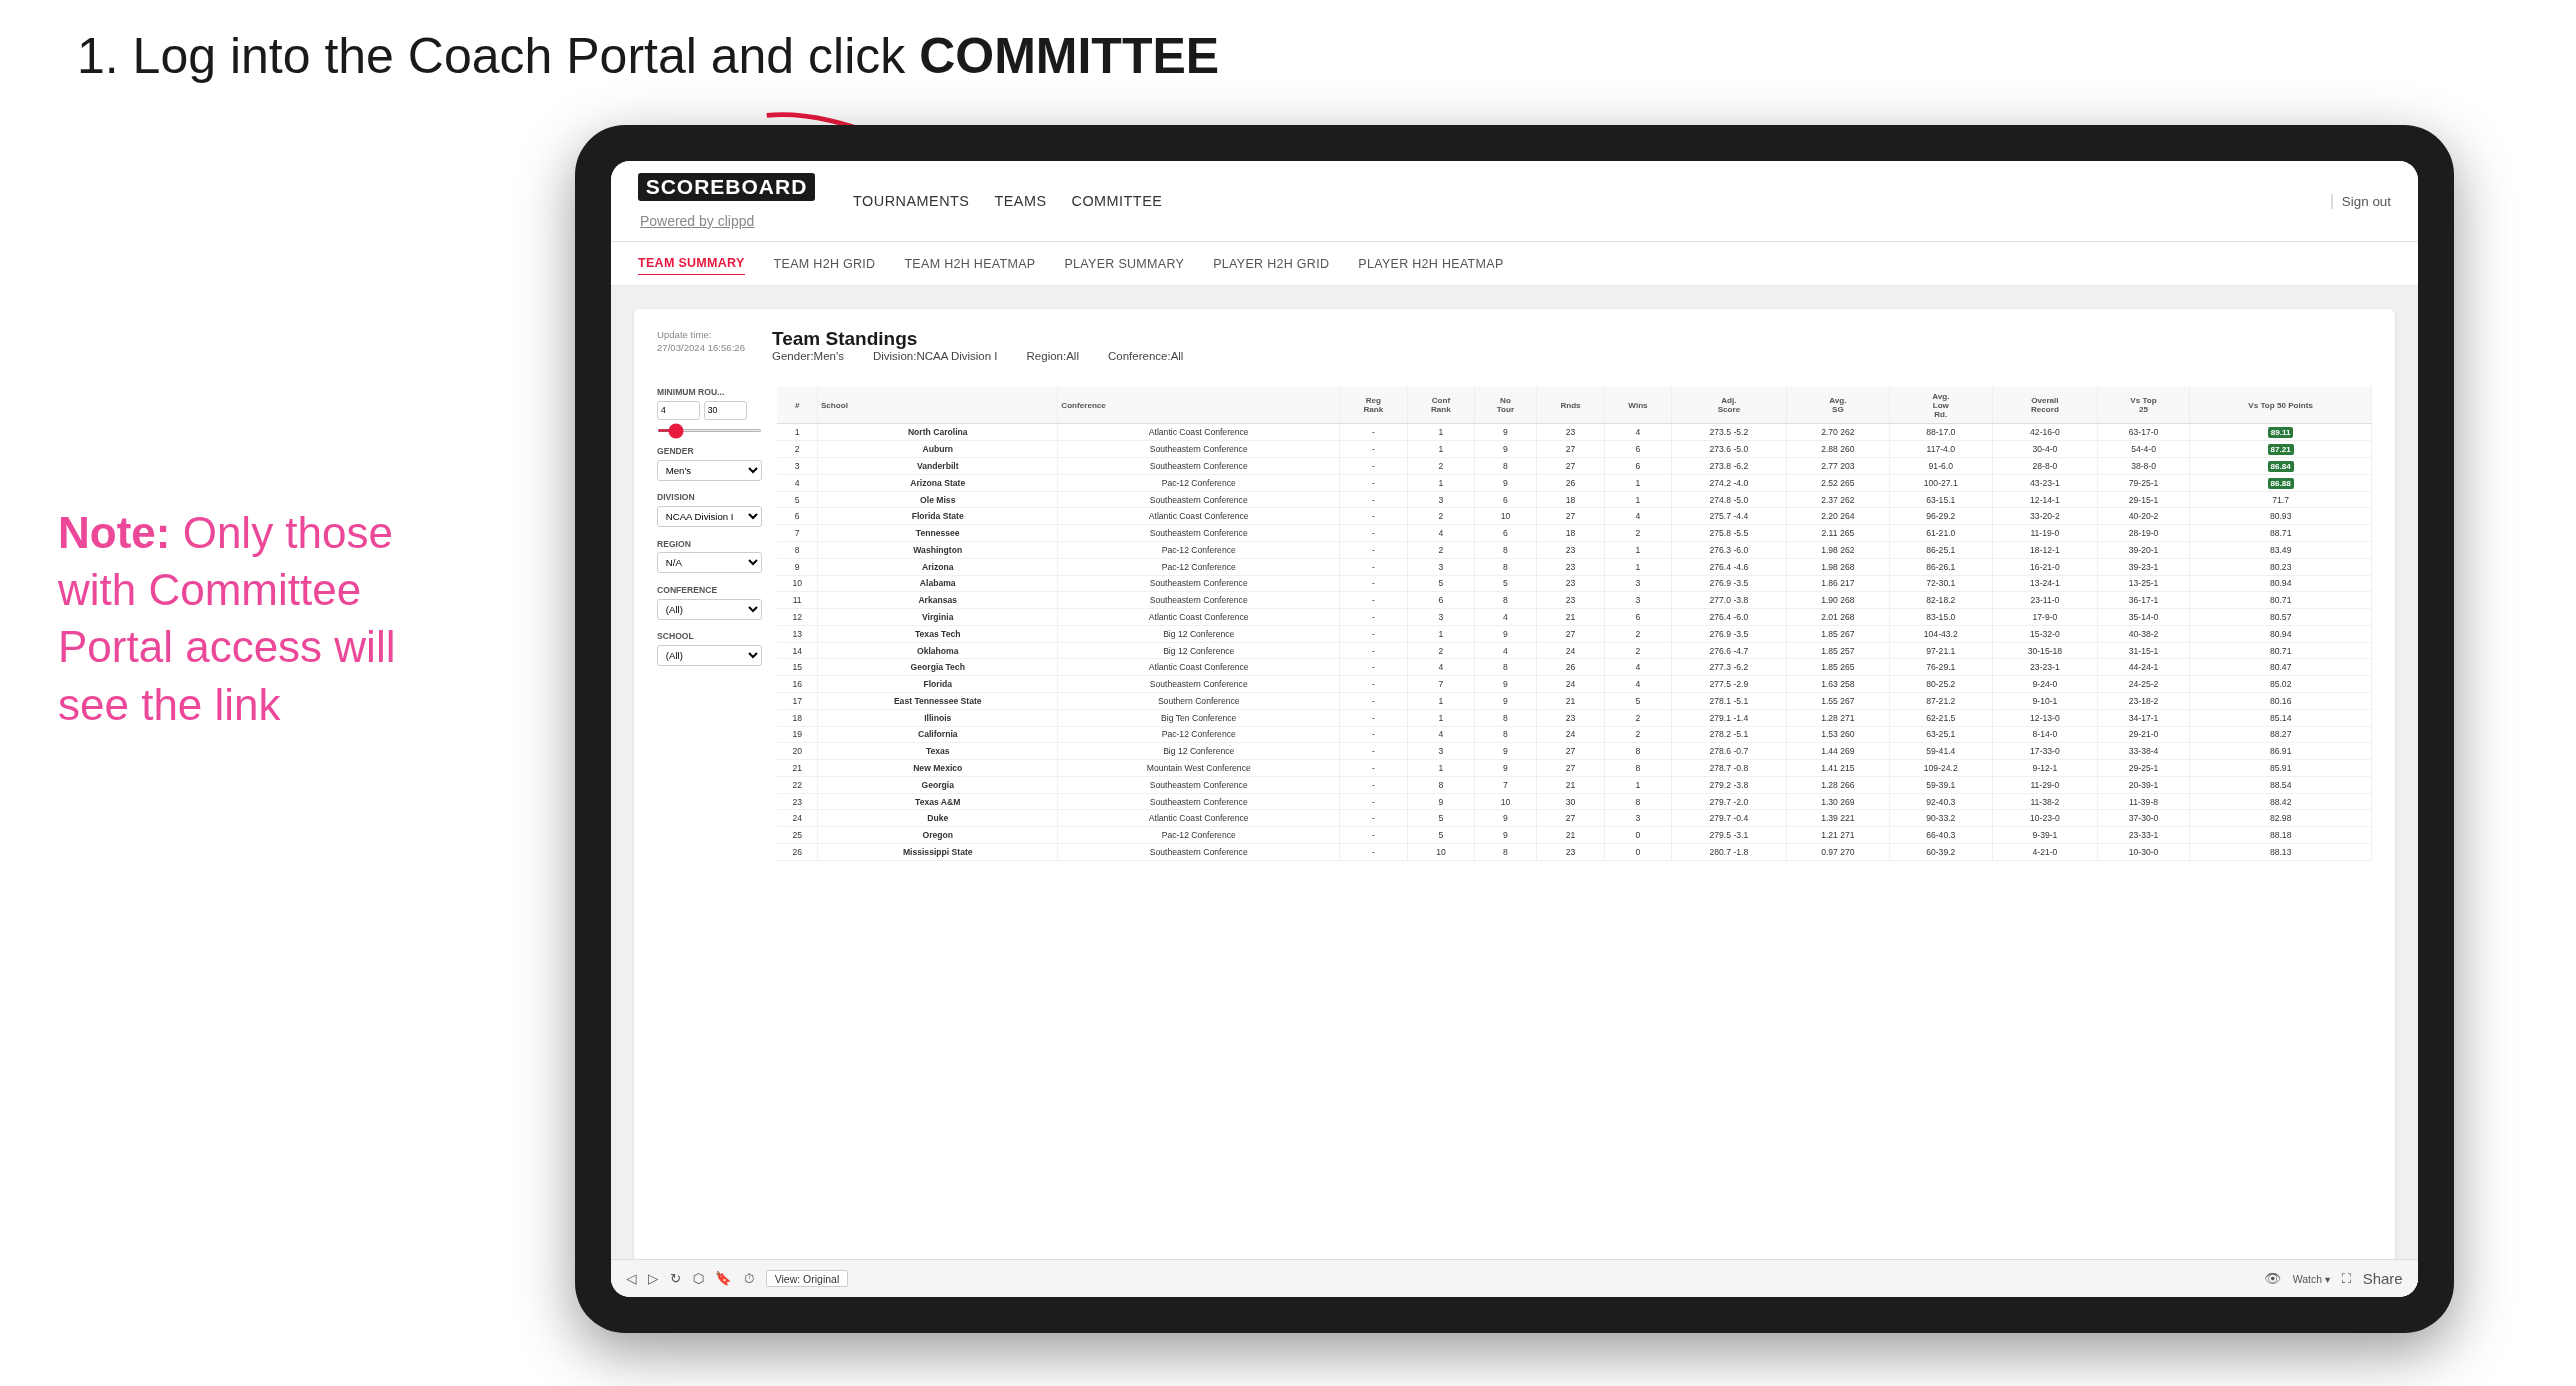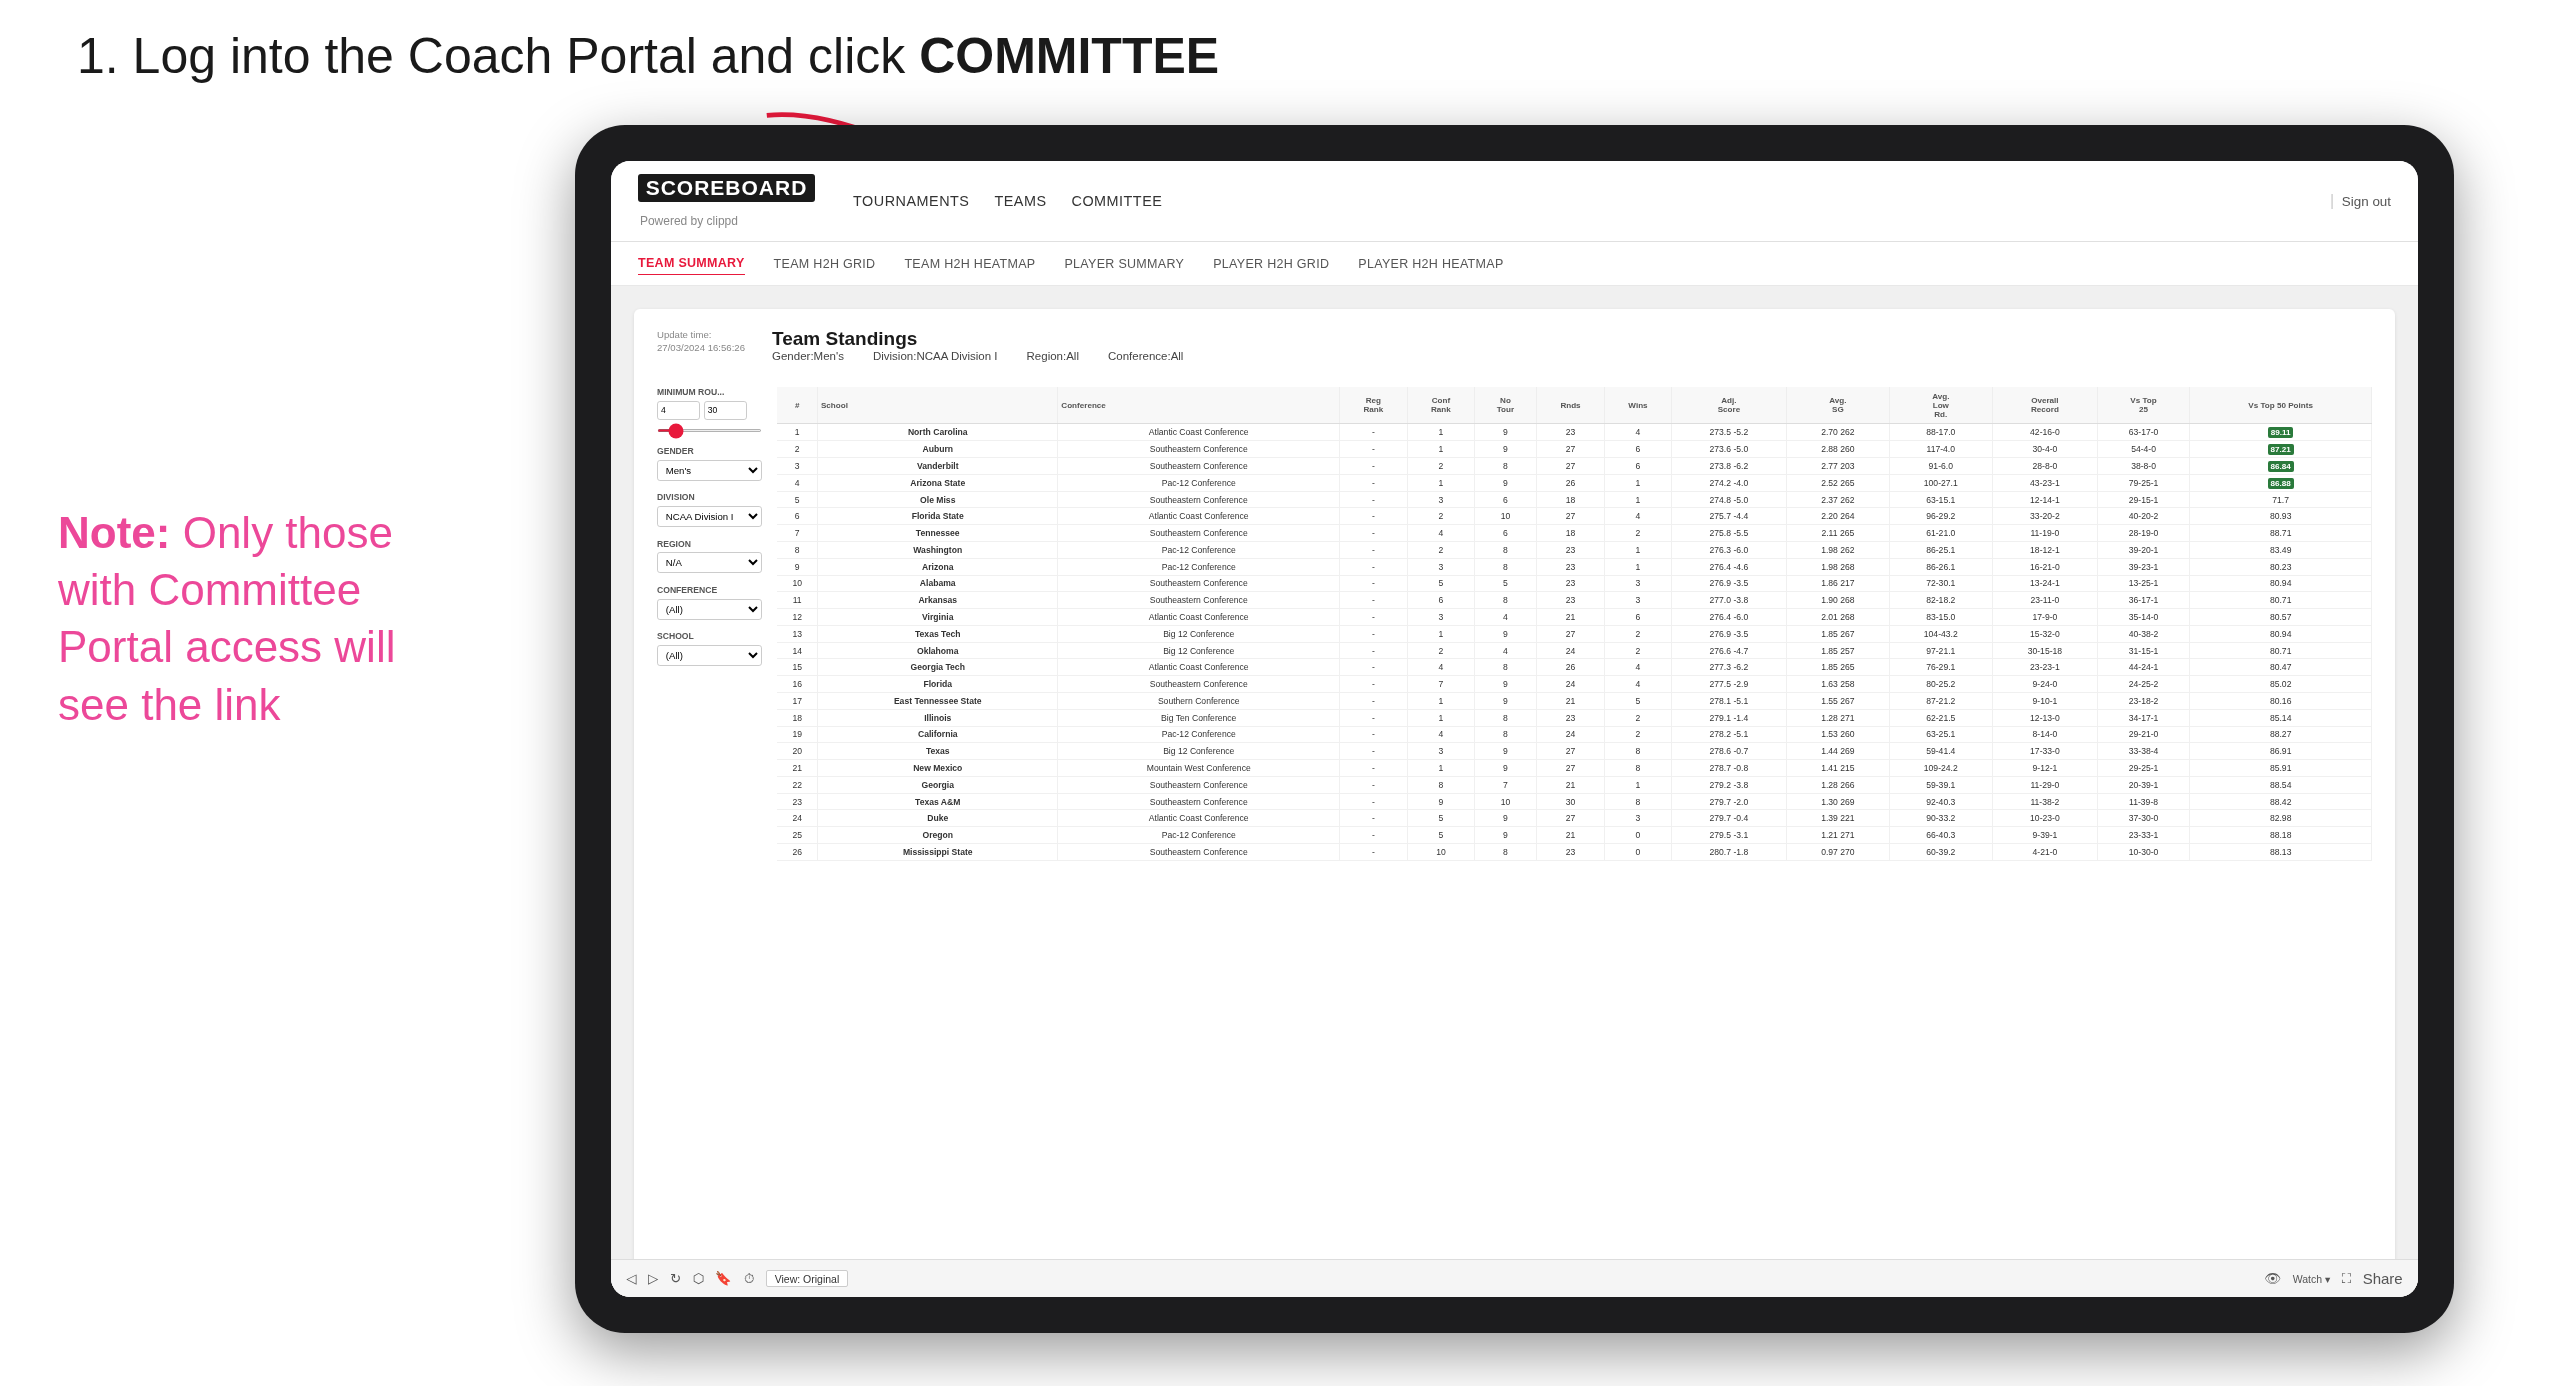--- a/index.html
+++ b/index.html
@@ -100,24 +100,25 @@
       font-weight: 800;
       color: #1a1a1a;
       letter-spacing: 1px;
       background: #1a1a1a;
       color: #ffffff;
       padding: 1.9px 7.7px;
       border-radius: 2.9px;
     }
 
     .scoreboard-logo .logo-sub {
-      font-size: 12px;
+      font-size: 14px;
       color: #888;
       margin-top: 12px;
       padding-left: 1.9px;
+      text-decoration: underline;
     }
 
     .nav-links {
       display: flex;
       align-items: center;
       gap: 25px;
       flex: 1;
     }
 
     .nav-link {

